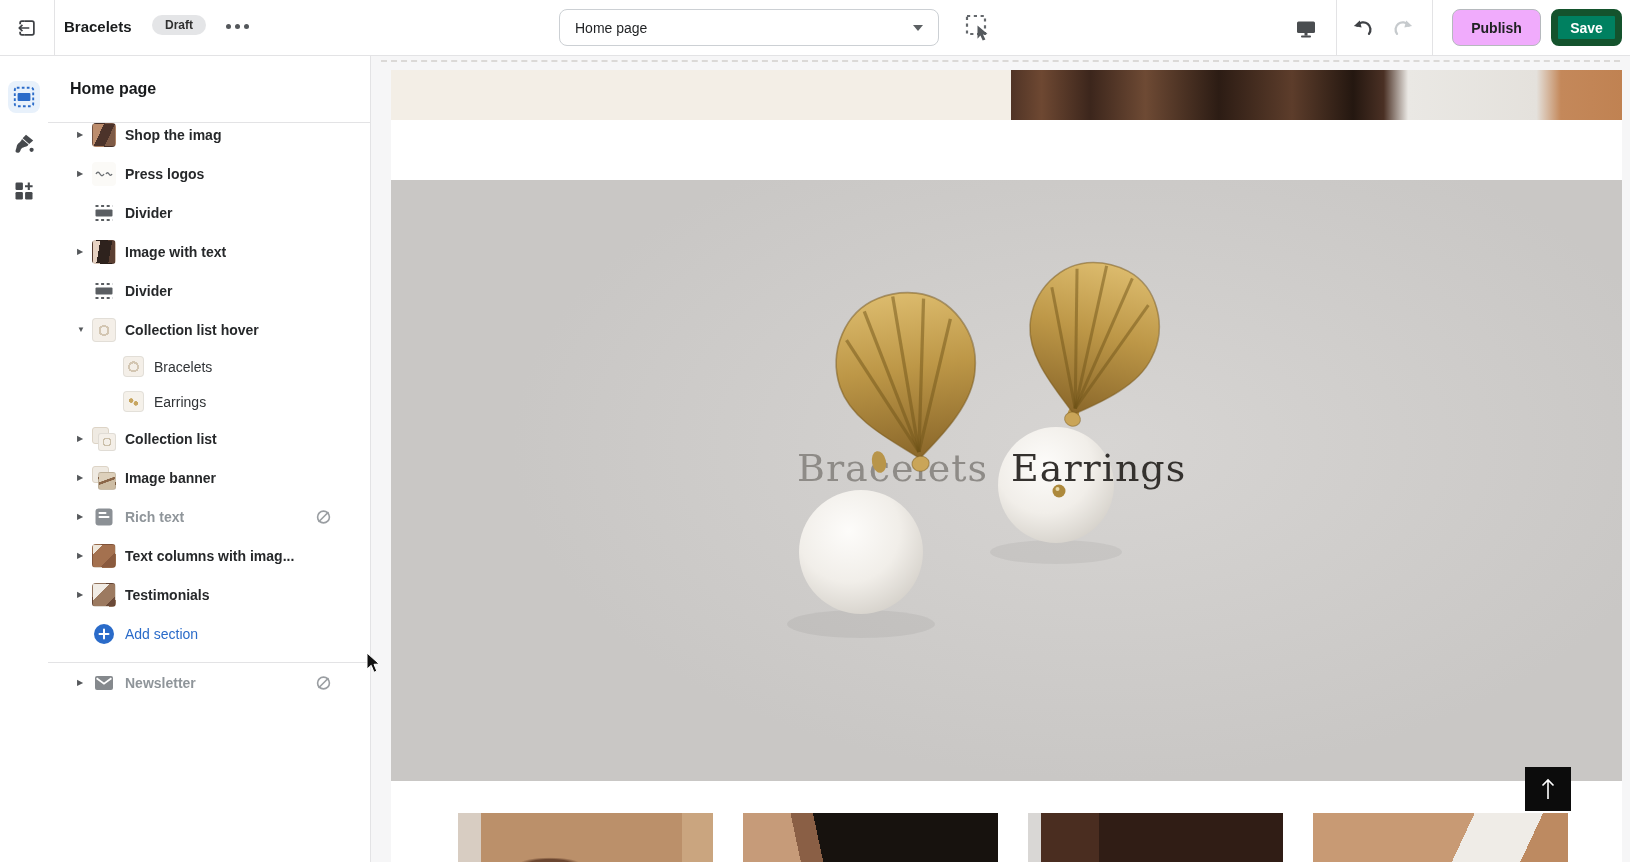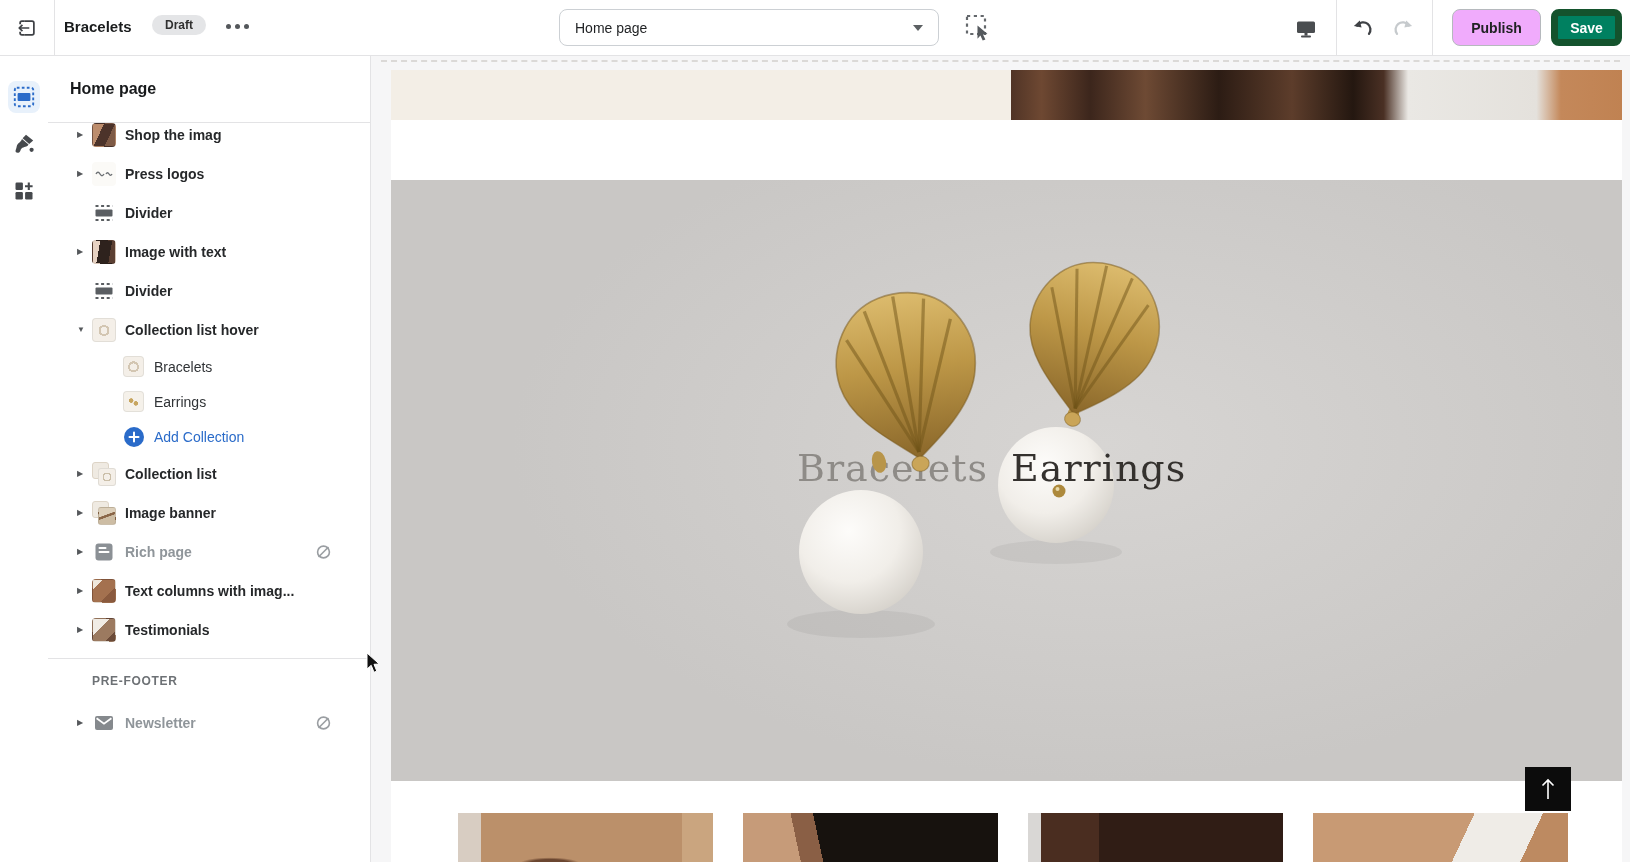--- a/index.html
+++ b/index.html
@@ -255,29 +255,20 @@
       <div class="row child">
         <span class="icon24 thumb th-bracelets"></span>
         <span class="label">Bracelets</span>
       </div>
 
       <div class="row child">
         <span class="icon24 thumb th-earrings"></span>
         <span class="label">Earrings</span>
       </div>
 
-      <div class="row child action">
-        <span class="icon24" style="border:none;background:none;">
-          <svg width="20" height="20" viewBox="0 0 20 20" style="margin:0.5px;">
-            <circle cx="10" cy="10" r="10" fill="#2a6bc9"></circle>
-            <path d="M10 5.5 V14.5 M5.5 10 H14.5" stroke="#fff" stroke-width="2" stroke-linecap="round"></path>
-          </svg>
-        </span>
-        <span class="label">Add Collection</span>
-      </div>
 
       <div class="row">
         <span class="caret">▶</span>
         <span class="icon24 stack th-collist"></span>
         <span class="label">Collection list</span>
       </div>
 
       <div class="row">
         <span class="caret">▶</span>
         <span class="icon24 stack th-banner"></span>
@@ -286,45 +277,54 @@
 
       <div class="row dim">
         <span class="caret">▶</span>
         <span class="icon24">
           <svg width="24" height="24" viewBox="0 0 24 24">
             <rect x="3.5" y="3.5" width="17" height="17" rx="3" fill="#8b9095"></rect>
             <rect x="6.5" y="7" width="8" height="2" rx="1" fill="#fff"></rect>
             <rect x="6.5" y="11" width="11" height="2" rx="1" fill="#fff"></rect>
           </svg>
         </span>
-        <span class="label">Rich page</span>
+        <span class="label">Rich text</span>
         <span class="eye">
           <svg width="21" height="21" viewBox="0 0 22 22" fill="none" stroke="#9a9ea2" stroke-width="1.7">
             <circle cx="11" cy="11" r="6.2"></circle>
               <path d="M5.8 16.2 L16.2 5.8"></path>
           </svg>
         </span>
       </div>
 
       <div class="row">
         <span class="caret">▶</span>
         <span class="icon24 thumb th-textcols"></span>
         <span class="label">Text columns with imag...</span>
       </div>
 
       <div class="row">
         <span class="caret">▶</span>
         <span class="icon24 thumb th-testim"></span>
         <span class="label">Testimonials</span>
       </div>
 
+      <div class="row action">
+        <span class="caret"></span>
+        <span class="icon24" style="border:none;background:none;">
+          <svg width="20" height="20" viewBox="0 0 20 20" style="margin:2px;">
+            <circle cx="10" cy="10" r="10" fill="#2a6bc9"></circle>
+            <path d="M10 5.5 V14.5 M5.5 10 H14.5" stroke="#fff" stroke-width="2" stroke-linecap="round"></path>
+          </svg>
+        </span>
+        <span class="label">Add section</span>
+      </div>
 
       <div class="hrline"></div>
 
-      <div class="group-label">PRE-FOOTER</div>
 
       <div class="row dim">
         <span class="caret">▶</span>
         <span class="icon24">
           <svg width="24" height="24" viewBox="0 0 24 24">
             <rect x="3" y="5" width="18" height="14" rx="2" fill="#85898d"></rect>
             <path d="M4.6 7.2 L12 12.8 L19.4 7.2" stroke="#fff" stroke-width="1.7" fill="none"></path>
           </svg>
         </span>
         <span class="label">Newsletter</span>

